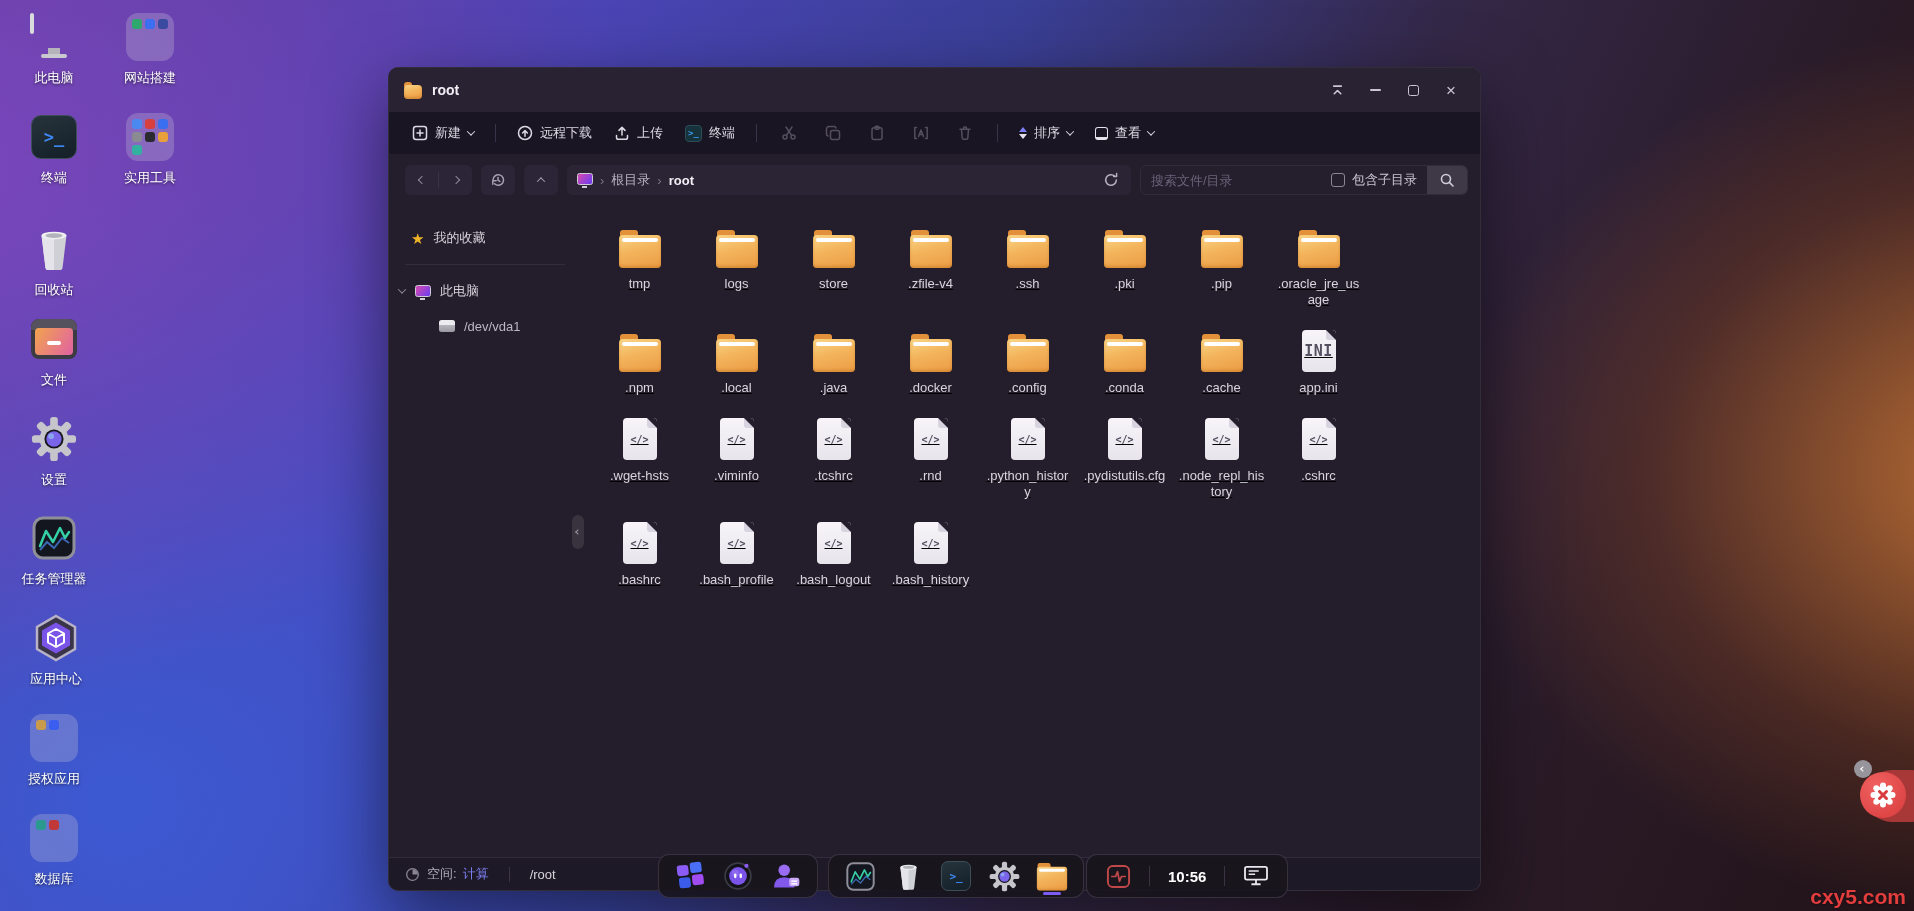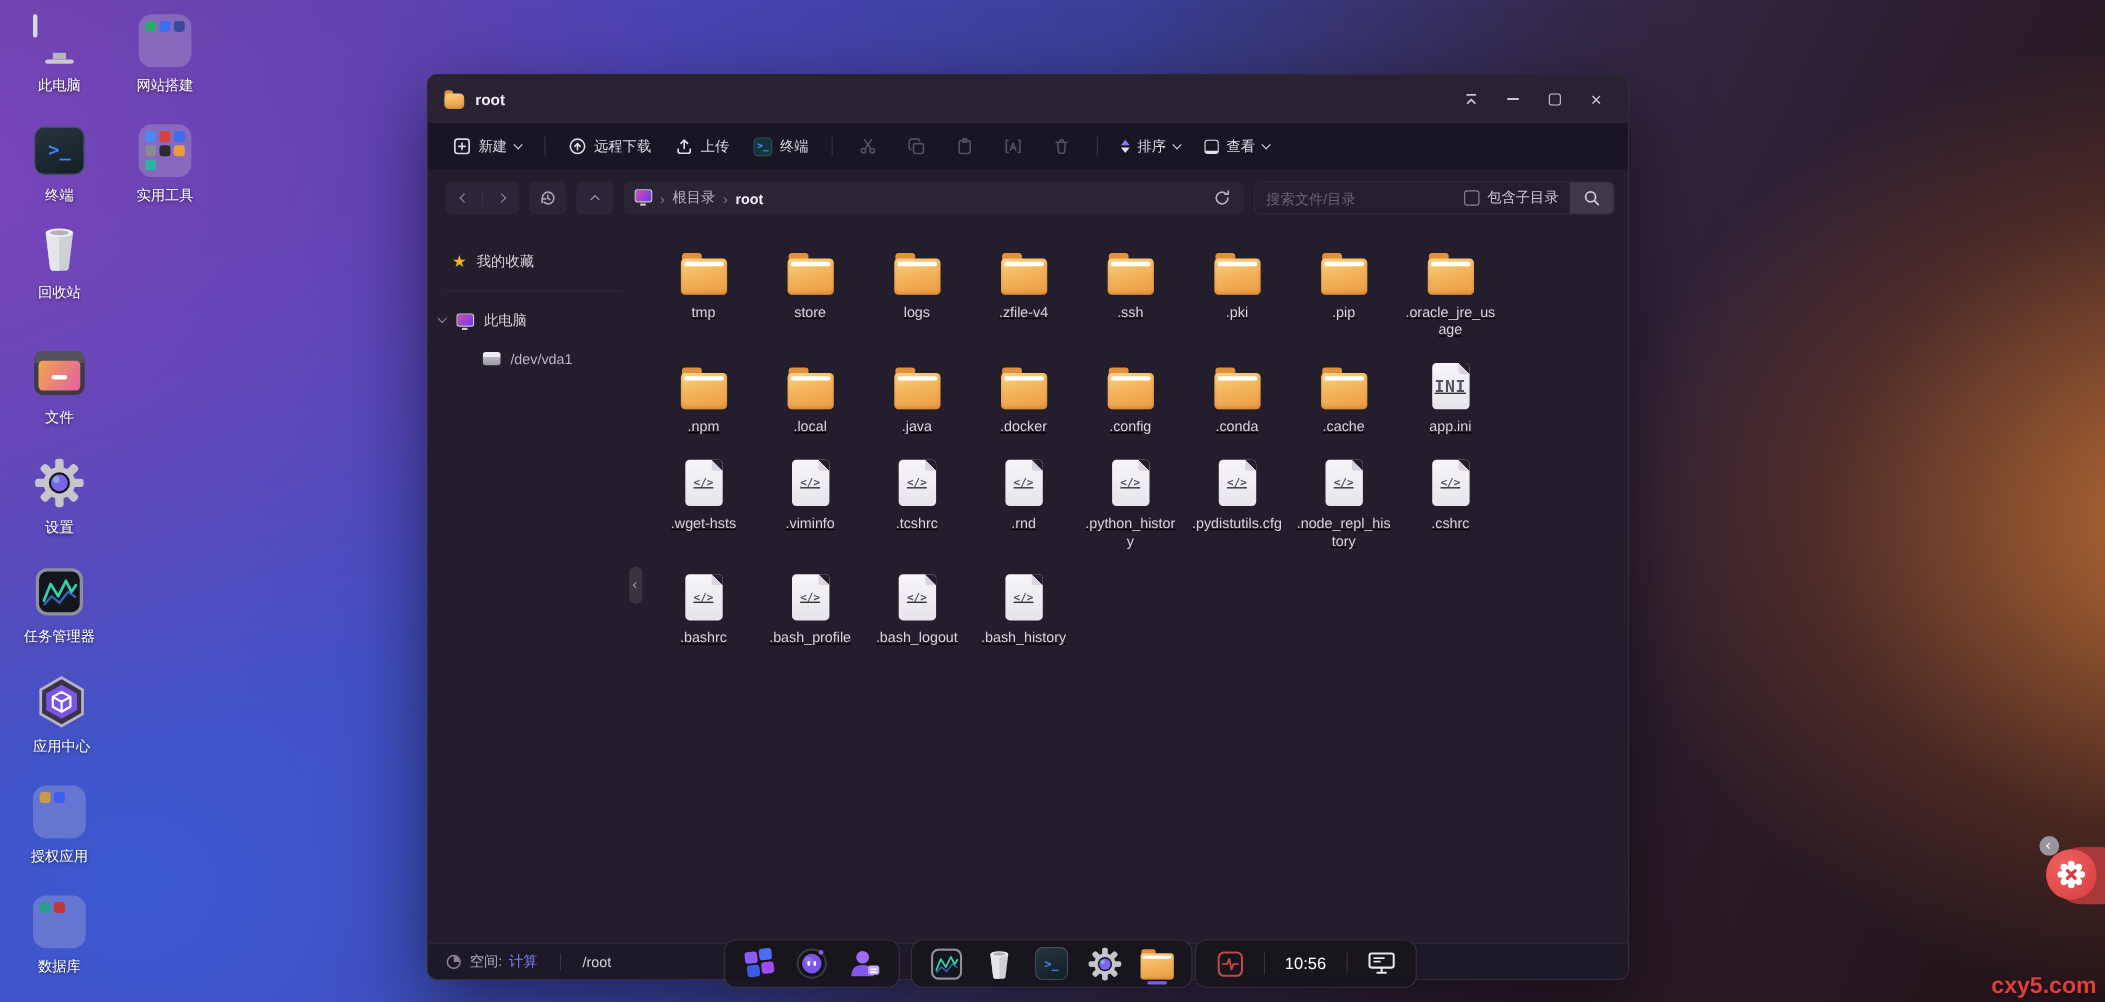--- a/index.html
+++ b/index.html
@@ -96,21 +96,21 @@
   .statusbar .pie{color:#8a8494;margin-right:7px;display:flex;}
   .st-label{color:#b0acba;}
   .st-link{color:var(--accent,#7c7ff5);margin-left:6px;cursor:pointer;}
   .st-div{width:1px;height:15px;background:#3a3444;margin:0 20px;}
   .st-path{color:#d6d3dc;}
   
   .tb-pill{position:absolute;bottom:13px;height:44px;background:rgba(24,20,29,.88);border:1px solid rgba(90,84,102,.45);border-radius:11px;display:flex;align-items:center;padding:0 10px;gap:6px;}
   .tb-app{width:42px;height:38px;display:flex;align-items:center;justify-content:center;position:relative;cursor:pointer;border-radius:8px;}
   .tb-app .ind{position:absolute;bottom:0px;left:50%;transform:translateX(-50%);width:18px;height:3px;border-radius:2px;background:var(--indicator,#7c5cf5);}
   .tb-divider{width:1px;height:20px;background:#3a3442;margin:0 4px;}
-  .tb-clock{font-size:15px;font-weight:normal;color:#fff;padding:0 8px;white-space:nowrap;}
+  .tb-clock{font-size:15px;font-weight:bold;color:#fff;padding:0 8px;white-space:nowrap;}
   .fi-folder.sm{transform:scale(.72);transform-origin:center;}
   
   .watermark{position:absolute;right:8px;bottom:2px;font-size:21px;font-weight:bold;color:var(--watermark,#e43d3d);text-shadow:0 1px 2px rgba(0,0,0,.4);}
   .floatbtn{position:absolute;right:0;top:766px;width:58px;height:58px;}
   .floatbtn .pill{position:absolute;left:10px;top:4px;width:70px;height:52px;background:#a83838;border-radius:26px;}
   .floatbtn .ball{position:absolute;left:4px;top:6px;width:46px;height:46px;border-radius:50%;background:radial-gradient(circle at 35% 30%,#f06060,#d83c3c);display:flex;align-items:center;justify-content:center;}
   .floatbtn .badge{position:absolute;left:-2px;top:-6px;width:18px;height:18px;border-radius:50%;background:#97949b;color:#fff;display:flex;align-items:center;justify-content:center;}
   .floatbtn .badge .chev{width:4px;height:4px;border-color:#fff;}
 </style>
 </head>
@@ -148,21 +148,21 @@
             <i class="mt" style="background:#d84040"></i>
             <i class="mt" style="background:#3a6ef0"></i>
             <i class="mt" style="background:#8a8a92"></i>
             <i class="mt" style="background:#2a2a30"></i>
             <i class="mt" style="background:#e8a03a"></i>
             <i class="mt" style="background:#32b0a0"></i>
           </span>
         </div>
                  <div class="dk-label">实用工具</div>
       </div>
-      <div class="dk-cell" style="left: 0px; top: 200px;">
+      <div class="dk-cell" style="left: 0px; top: 224px;">
         <div class="dk-ic">
           <svg viewBox="0 0 40 48" width="40" height="46" style="display:block">
             <path d="M7 10 L11 43 q.4 3 3 3 h12 q2.6 0 3-3 L33 10 Z" fill="#cfcfd6"></path>
             <path d="M7 10 L11 43 q.4 3 3 3 h6 V10 Z" fill="#e4e4ea"></path>
             <ellipse cx="20" cy="10" rx="13" ry="4" fill="#efeff3"></ellipse>
             <ellipse cx="20" cy="10" rx="9" ry="2.4" fill="#b2b2ba"></ellipse>
           </svg>
         </div>
                  <div class="dk-label">回收站</div>
       </div>
@@ -435,31 +435,31 @@
                     <span class="fname">tmp</span>
           </div>
           <div class="fcell">
             <span class="fic">
               <span class="fi-folder ">
                 <i class="t"></i>
                 <i class="b"></i>
                 <i class="s"></i>
               </span>
             </span>
+                    <span class="fname">logs</span>
+          </div>
+          <div class="fcell">
+            <span class="fic">
+              <span class="fi-folder ">
+                <i class="t"></i>
+                <i class="b"></i>
+                <i class="s"></i>
+              </span>
+            </span>
                     <span class="fname">store</span>
-          </div>
-          <div class="fcell">
-            <span class="fic">
-              <span class="fi-folder ">
-                <i class="t"></i>
-                <i class="b"></i>
-                <i class="s"></i>
-              </span>
-            </span>
-                    <span class="fname">logs</span>
           </div>
           <div class="fcell">
             <span class="fic">
               <span class="fi-folder ">
                 <i class="t"></i>
                 <i class="b"></i>
                 <i class="s"></i>
               </span>
             </span>
                     <span class="fname">.zfile-v4</span>

